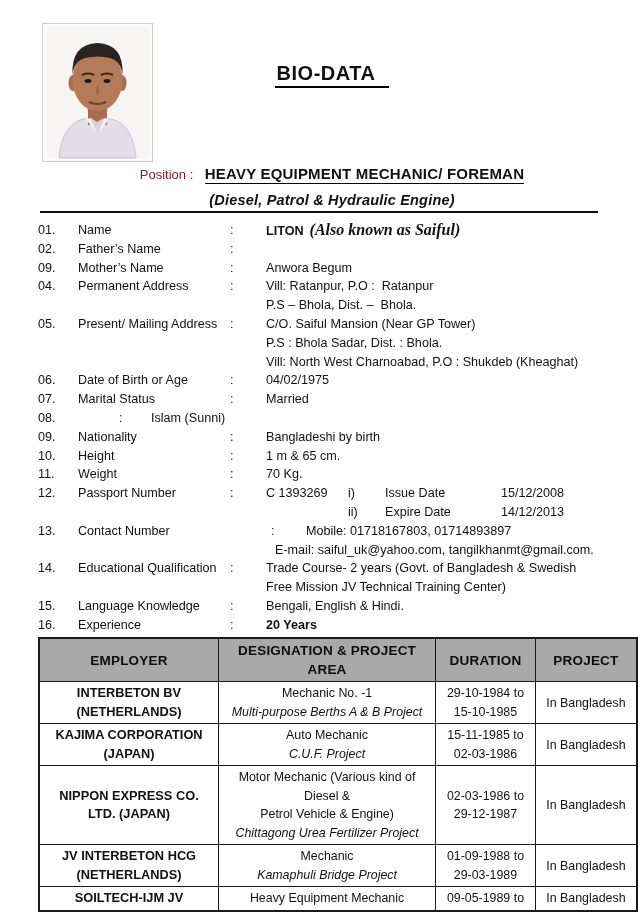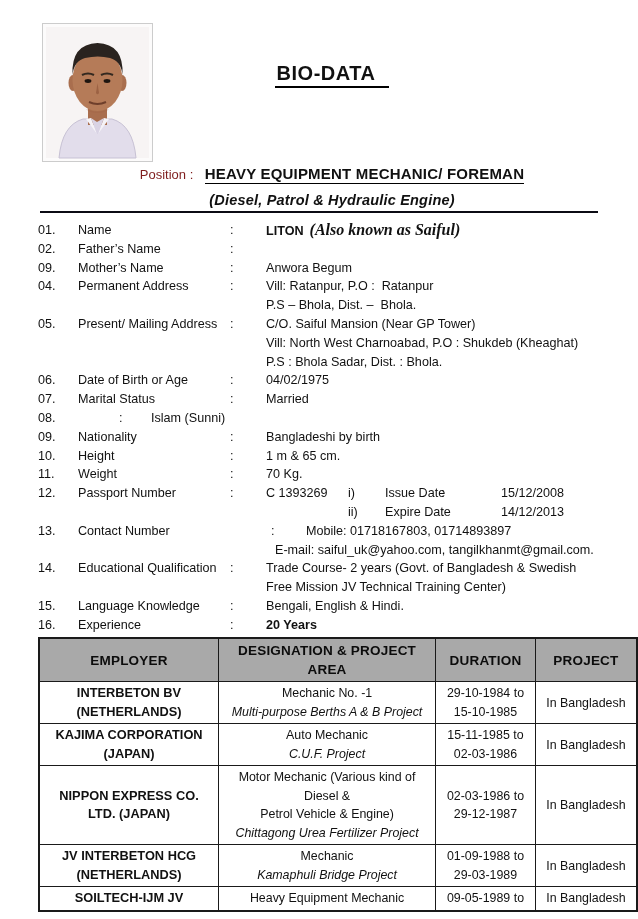--- a/index.html
+++ b/index.html
@@ -156,27 +156,27 @@
     <div class="ln">
         <span class="num">05.</span>
         <span class="lbl">Present/ Mailing Address</span>
         <span class="col">:</span>
         <span class="val">C/O. Saiful Mansion (Near GP Tower)</span>
       </div>
     <div class="ln">
         <span class="num"></span>
         <span class="lbl"></span>
         <span class="col"></span>
+        <span class="val">P.S : Bhola Sadar, Dist. : Bhola.</span>
+      </div>
+    <div class="ln">
+        <span class="num"></span>
+        <span class="lbl"></span>
+        <span class="col"></span>
         <span class="val">Vill: North West Charnoabad, P.O : Shukdeb (Kheaghat)</span>
-      </div>
-    <div class="ln">
-        <span class="num"></span>
-        <span class="lbl"></span>
-        <span class="col"></span>
-        <span class="val">P.S : Bhola Sadar, Dist. : Bhola.</span>
       </div>
 
     <div class="ln">
         <span class="num">06.</span>
         <span class="lbl">Date of Birth or Age</span>
         <span class="col">:</span>
         <span class="val">04/02/1975</span>
       </div>
 
     <div class="ln">

